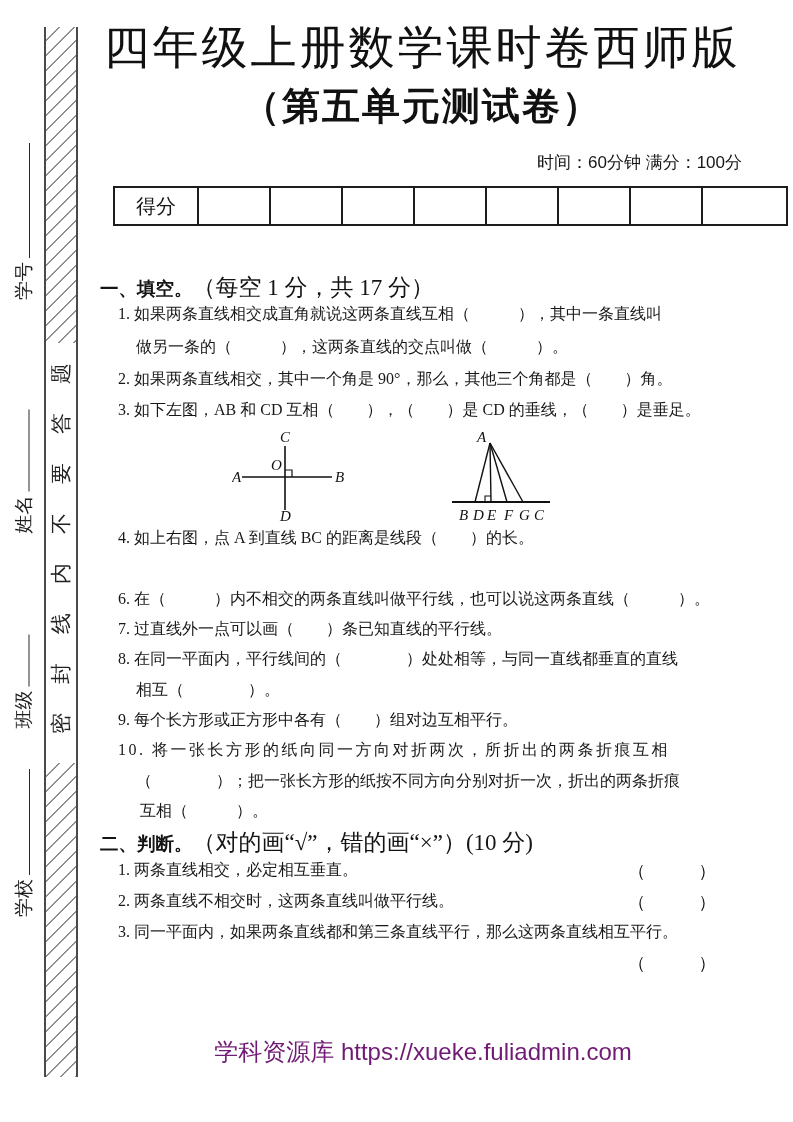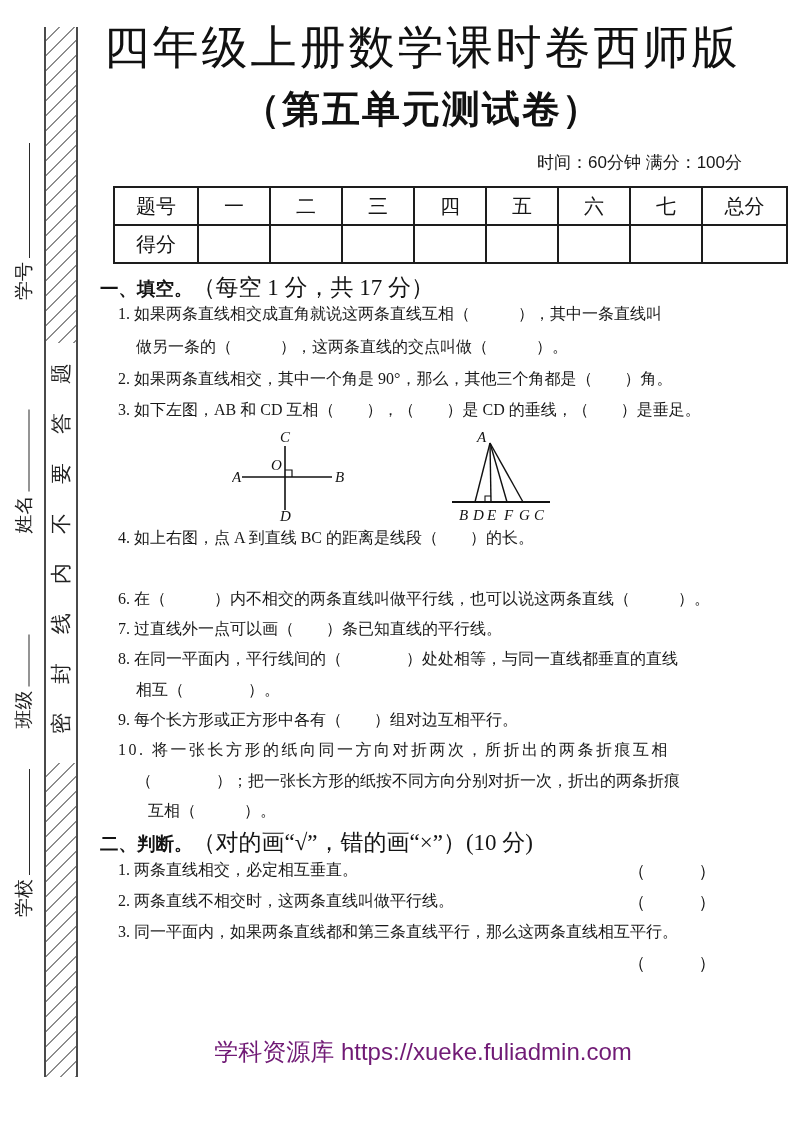--- a/index.html
+++ b/index.html
@@ -51,21 +51,21 @@
 
   
   .doc-title {
     position:absolute; left:96px; top:18px; width:652px;
     font-family:"Liberation Sans","DejaVu Sans",sans-serif;
     font-weight:normal; font-size:46px; line-height:58px;
     text-align:center; letter-spacing:3px; color:#111;
   }
   .doc-subtitle {
     position:absolute; left:96px; top:84px; width:652px;
-    font-family:Liberation Serif, serif;
+    font-family:Liberation Mono, monospace;
     font-weight:bold; font-size:38px; line-height:50px;
     text-align:center; letter-spacing:2px; color:#111;
   }
   .doc-meta {
     position:absolute; left:100px; top:151px; width:642px;
     font-family:"Liberation Sans","DejaVu Sans",sans-serif;
     font-size:17px; text-align:right; color:#161616;
   }
 
   
@@ -140,31 +140,20 @@
         <col style="width:72px">
         <col style="width:72px">
         <col style="width:72px">
       <col style="width:72px">
         <col style="width:72px">
         <col style="width:72px">
         <col style="width:72px">
       <col style="width:85px">
     </colgroup>
     <tbody>
-        <tr>
-      <td>题号</td>
-      <td>一</td>
-      <td>二</td>
-      <td>三</td>
-      <td>四</td>
-      <td>五</td>
-      <td>六</td>
-      <td>七</td>
-      <td>总分</td>
-    </tr>
     <tr>
       <td>得分</td>
       <td></td>
       <td></td>
       <td></td>
       <td></td>
       <td></td>
       <td></td>
       <td></td>
       <td></td>
@@ -213,21 +202,21 @@
   </div>
 
   <div class="q-line" style="left:118px; top:527px;">4. 如上右图，点 A 到直线 BC 的距离是线段（　　）的长。</div>
   <div class="q-line" style="left:118px; top:588px;">6. 在（　　　）内不相交的两条直线叫做平行线，也可以说这两条直线（　　　）。</div>
   <div class="q-line" style="left:118px; top:618px;">7. 过直线外一点可以画（　　）条已知直线的平行线。</div>
   <div class="q-line" style="left:118px; top:648px;">8. 在同一平面内，平行线间的（　　　　）处处相等，与同一直线都垂直的直线</div>
   <div class="q-line" style="left:136px; top:679px;">相互（　　　　）。</div>
   <div class="q-line" style="left:118px; top:709px;">9. 每个长方形或正方形中各有（　　）组对边互相平行。</div>
   <div class="q-line spread" style="left:118px; top:739px;">10. 将一张长方形的纸向同一方向对折两次，所折出的两条折痕互相</div>
   <div class="q-line" style="left:136px; top:770px;">（　　　　）；把一张长方形的纸按不同方向分别对折一次，折出的两条折痕</div>
-  <div class="q-line" style="left:148px; top:800px;text-align:right;">互相（　　　）。</div>
+  <div class="q-line" style="left:140px; top:800px;text-align:right;">互相（　　　）。</div>
 
   <div class="sec-head" style="left:100px; top:827px;">
     <span class="sec-title">二、判断。</span><span class="sec-note">（对的画“√”，错的画“×”）(10 分)</span>
   </div>
 
   <div class="q-line" style="left:118px; top:859px;">1. 两条直线相交，必定相互垂直。</div>
   <div class="judge-bracket" style="left:628px; top:859px;">（　　）</div>
 
   <div class="q-line" style="left:118px; top:890px;">2. 两条直线不相交时，这两条直线叫做平行线。</div>
   <div class="judge-bracket" style="left:628px; top:890px;">（　　）</div>

